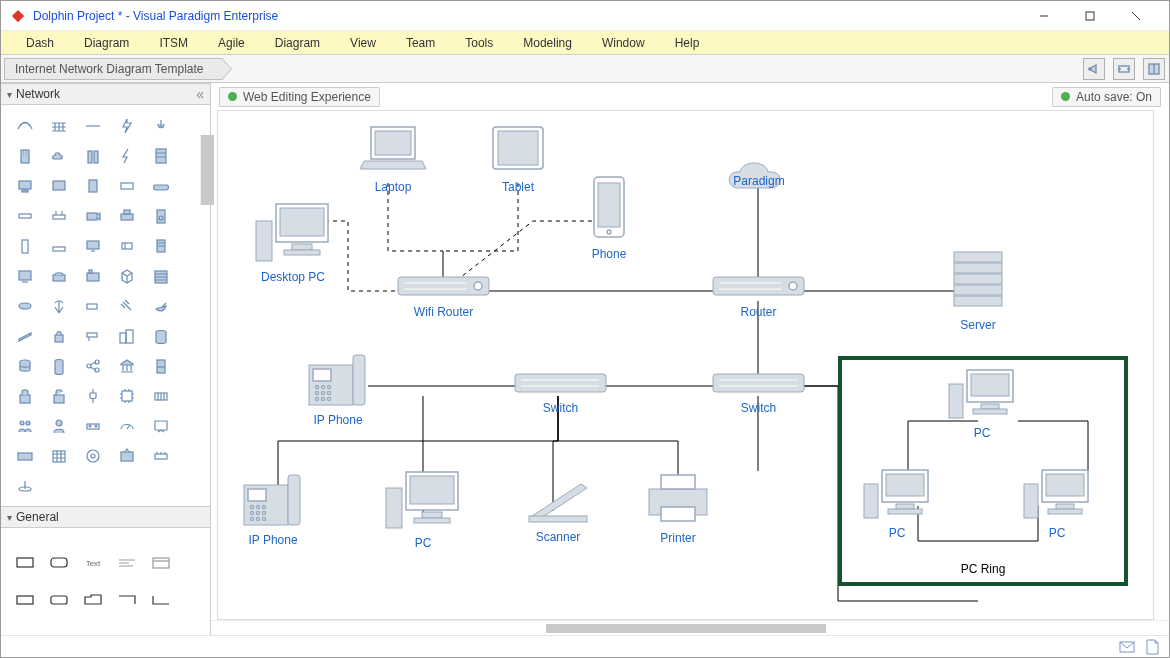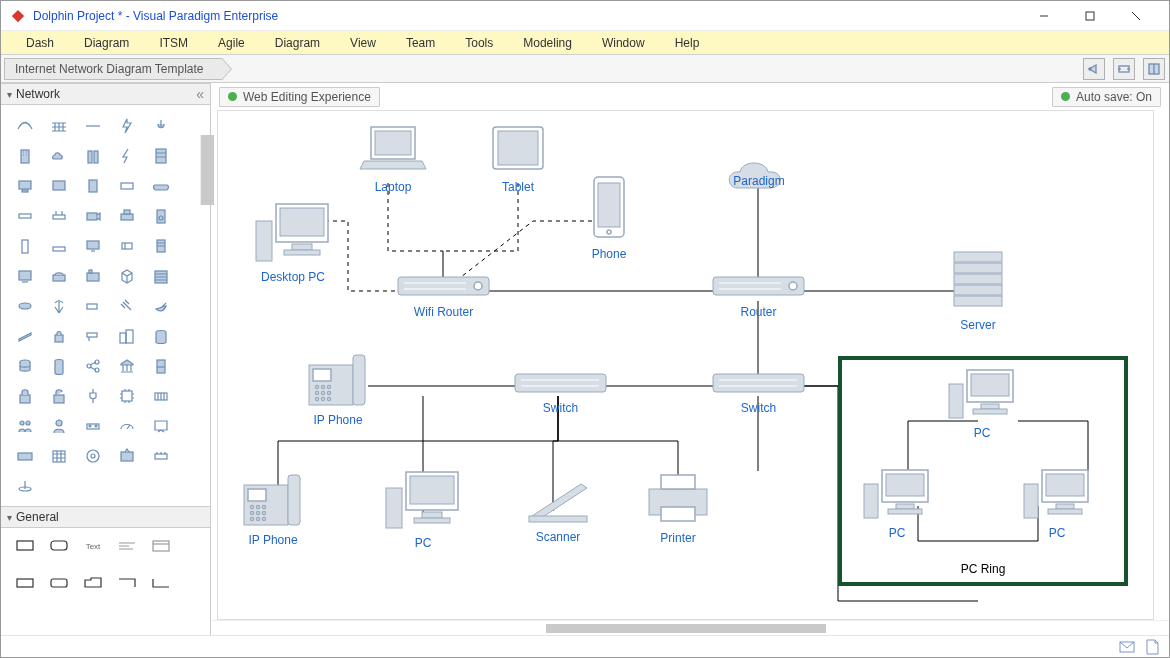--- a/index.html
+++ b/index.html
@@ -27,21 +27,21 @@
   
   .body{flex:1;display:flex;min-height:0}
   .palette{width:210px;border-right:1px solid #ccc;display:flex;flex-direction:column;background:#fff}
   .phdr{height:22px;display:flex;align-items:center;background:#f0f0f0;border-top:1px solid #ccc;border-bottom:1px solid #ccc;padding:0 6px;font-size:12px;color:#333}
   .phdr .arrow{margin-right:4px;color:#666;font-size:10px}
   .phdr .coll{margin-left:auto;color:#888;font-size:14px}
   .pgrid{padding:6px 8px;display:grid;grid-template-columns:repeat(5,32px);grid-auto-rows:29px;gap:1px 2px}
   .picon{display:flex;align-items:center;justify-content:center;color:#6b8db4}
   .picon svg{stroke:#6b8db4;fill:none;stroke-width:1.2}
   .picon.filled svg{fill:#bccee0}
-  .pgen{padding:7px 8px;display:grid;grid-template-columns:repeat(5,32px);grid-auto-rows:22px;gap:15px 2px}
+  .pgen{padding:24px 8px;display:grid;grid-template-columns:repeat(5,32px);grid-auto-rows:22px;gap:15px 2px}
 
   .canwrap{flex:1;display:flex;flex-direction:column;min-width:0}
   .tagbar{height:27px;display:flex;align-items:center;padding:0 8px;gap:10px}
   .tag{display:inline-flex;align-items:center;height:20px;padding:0 8px;border:1px solid #ccc;background:#f6f6f6;font-size:12px;color:#555;border-radius:1px}
   .tag .dot{width:9px;height:9px;border-radius:50%;background:#4caf50;margin-right:6px}
   .tag.right{margin-left:auto}
 
   .canvas{flex:1;position:relative;background:#fff;overflow:hidden;margin:0 15px 0 6px;border:1px solid #ddd}
   .node{position:absolute;text-align:center;font-size:12px;color:#1e66c8}
   .node .drw{margin-bottom:1px}

